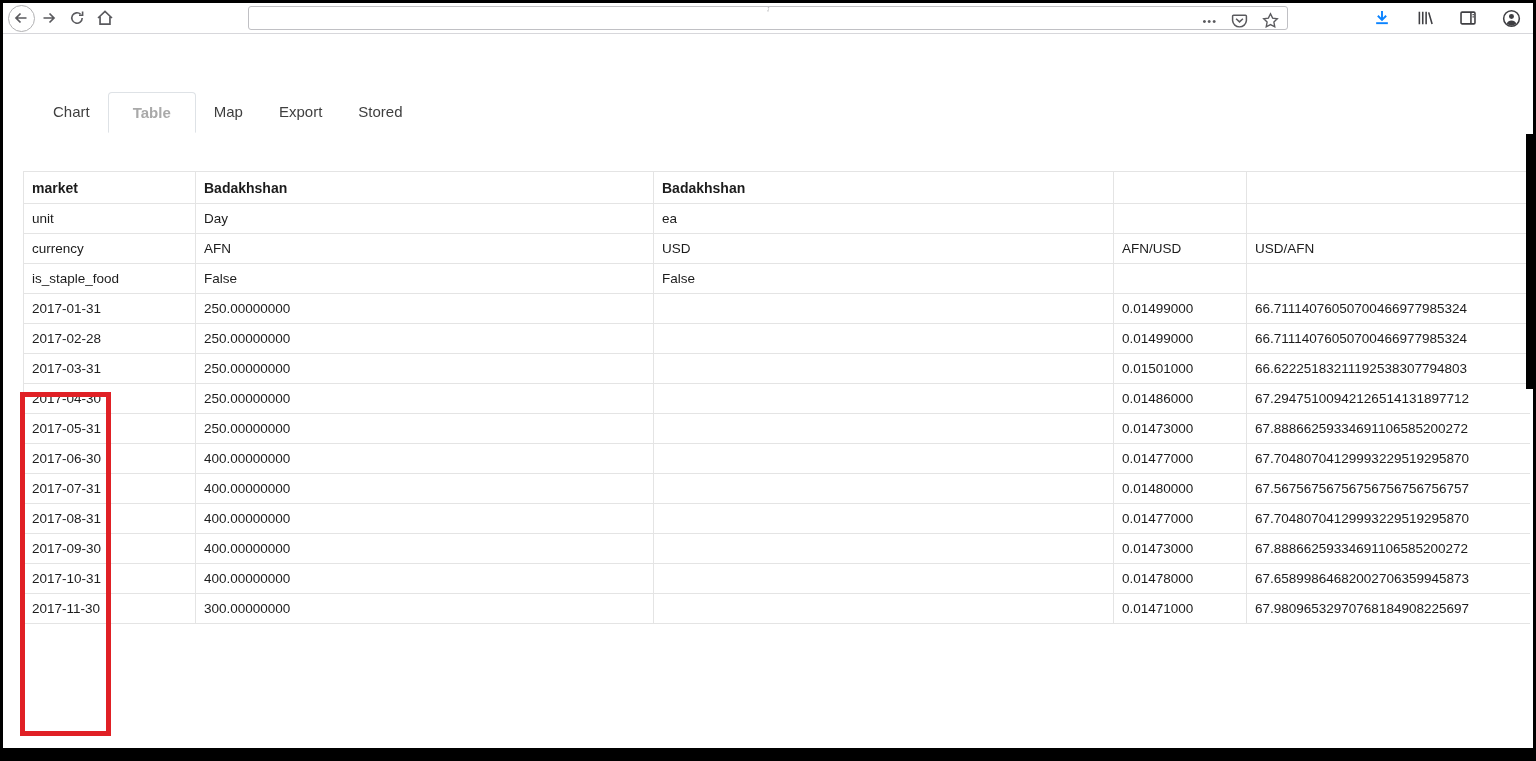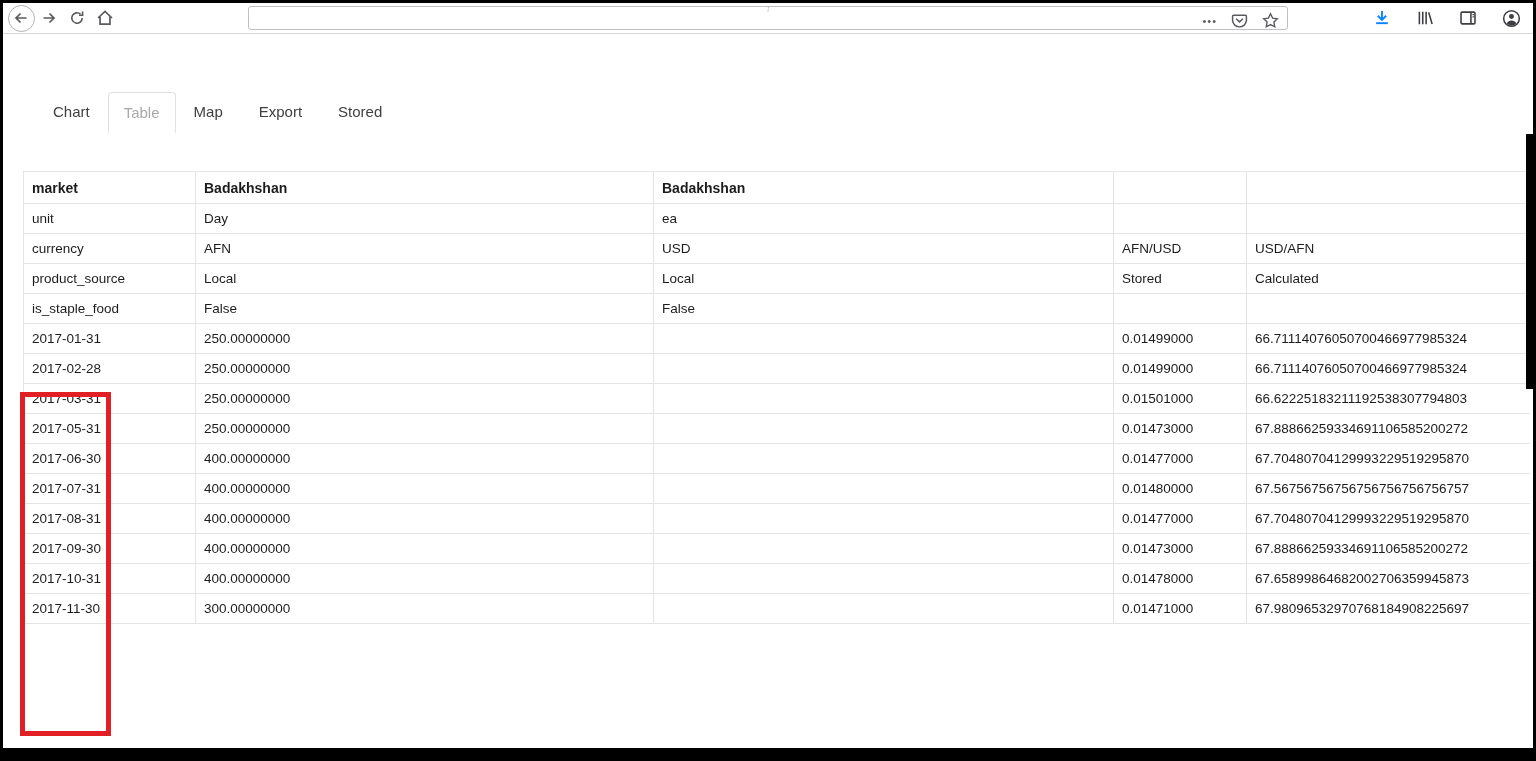--- a/index.html
+++ b/index.html
@@ -21,21 +21,21 @@
   .urlbar-right { display:flex; align-items:center; gap:14px; margin-left:auto; }
   .dots { font-size:11px; color:#5a5a5e; letter-spacing:1px; }
   .nav-right { position:absolute; right:8px; top:0; height:30px; display:flex; align-items:center; gap:15px; }
   svg.ic { display:block; }
 
   
   .tabs { position:absolute; left:20px; top:89px; height:42px; display:flex; align-items:flex-start;
           padding-left:12px; z-index:3; }
   .tab { padding:11px 18px; font-size:15px; color:#3f3f3f; cursor:pointer; background:#fff; }
   .tab.active { color:#a9a9a9; border:1px solid #dee2e6; border-bottom:1px solid #fff;
-                border-radius:4px 4px 0 0; margin-bottom:-1px; padding:11px 15px; }
+                border-radius:4px 4px 0 0; margin-bottom:-1px; padding:11px 24px;font-weight:bold; }
 
   
   .table-wrap { position:absolute; left:20px; top:144px; width:1507px; height:620px; overflow:hidden;margin-top:24px; }
   table.grid { border-collapse:collapse; table-layout:fixed; width:1507px; }
   .grid th, .grid td { border:1px solid #e4e4e4; padding:0 8px; text-align:left;
                        white-space:nowrap; overflow:hidden; color:#1c1c1c; font-size:13.5px; }
   .grid th { font-weight:bold; font-size:14px; height:32px; }
   .grid td { height:30px; }
 
   
@@ -163,27 +163,20 @@
             <td></td>
           </tr>
           <tr>
             <td>currency</td>
             <td>AFN</td>
             <td>USD</td>
             <td>AFN/USD</td>
             <td>USD/AFN</td>
           </tr>
           <tr>
-            <td>product_source</td>
-            <td>Local</td>
-            <td>Local</td>
-            <td>Stored</td>
-            <td>Calculated</td>
-          </tr>
-          <tr>
             <td>is_staple_food</td>
             <td>False</td>
             <td>False</td>
             <td></td>
             <td></td>
           </tr>
           <tr>
             <td>2017-01-31</td>
             <td>250.00000000</td>
             <td></td>
@@ -196,20 +189,27 @@
             <td></td>
             <td>0.01499000</td>
             <td>66.71114076050700466977985324</td>
           </tr>
           <tr>
             <td>2017-03-31</td>
             <td>250.00000000</td>
             <td></td>
             <td>0.01501000</td>
             <td>66.62225183211192538307794803</td>
+          </tr>
+          <tr>
+            <td>2017-04-30</td>
+            <td>250.00000000</td>
+            <td></td>
+            <td>0.01486000</td>
+            <td>67.29475100942126514131897712</td>
           </tr>
           <tr>
             <td>2017-05-31</td>
             <td>250.00000000</td>
             <td></td>
             <td>0.01473000</td>
             <td>67.88866259334691106585200272</td>
           </tr>
           <tr>
             <td>2017-06-30</td>

